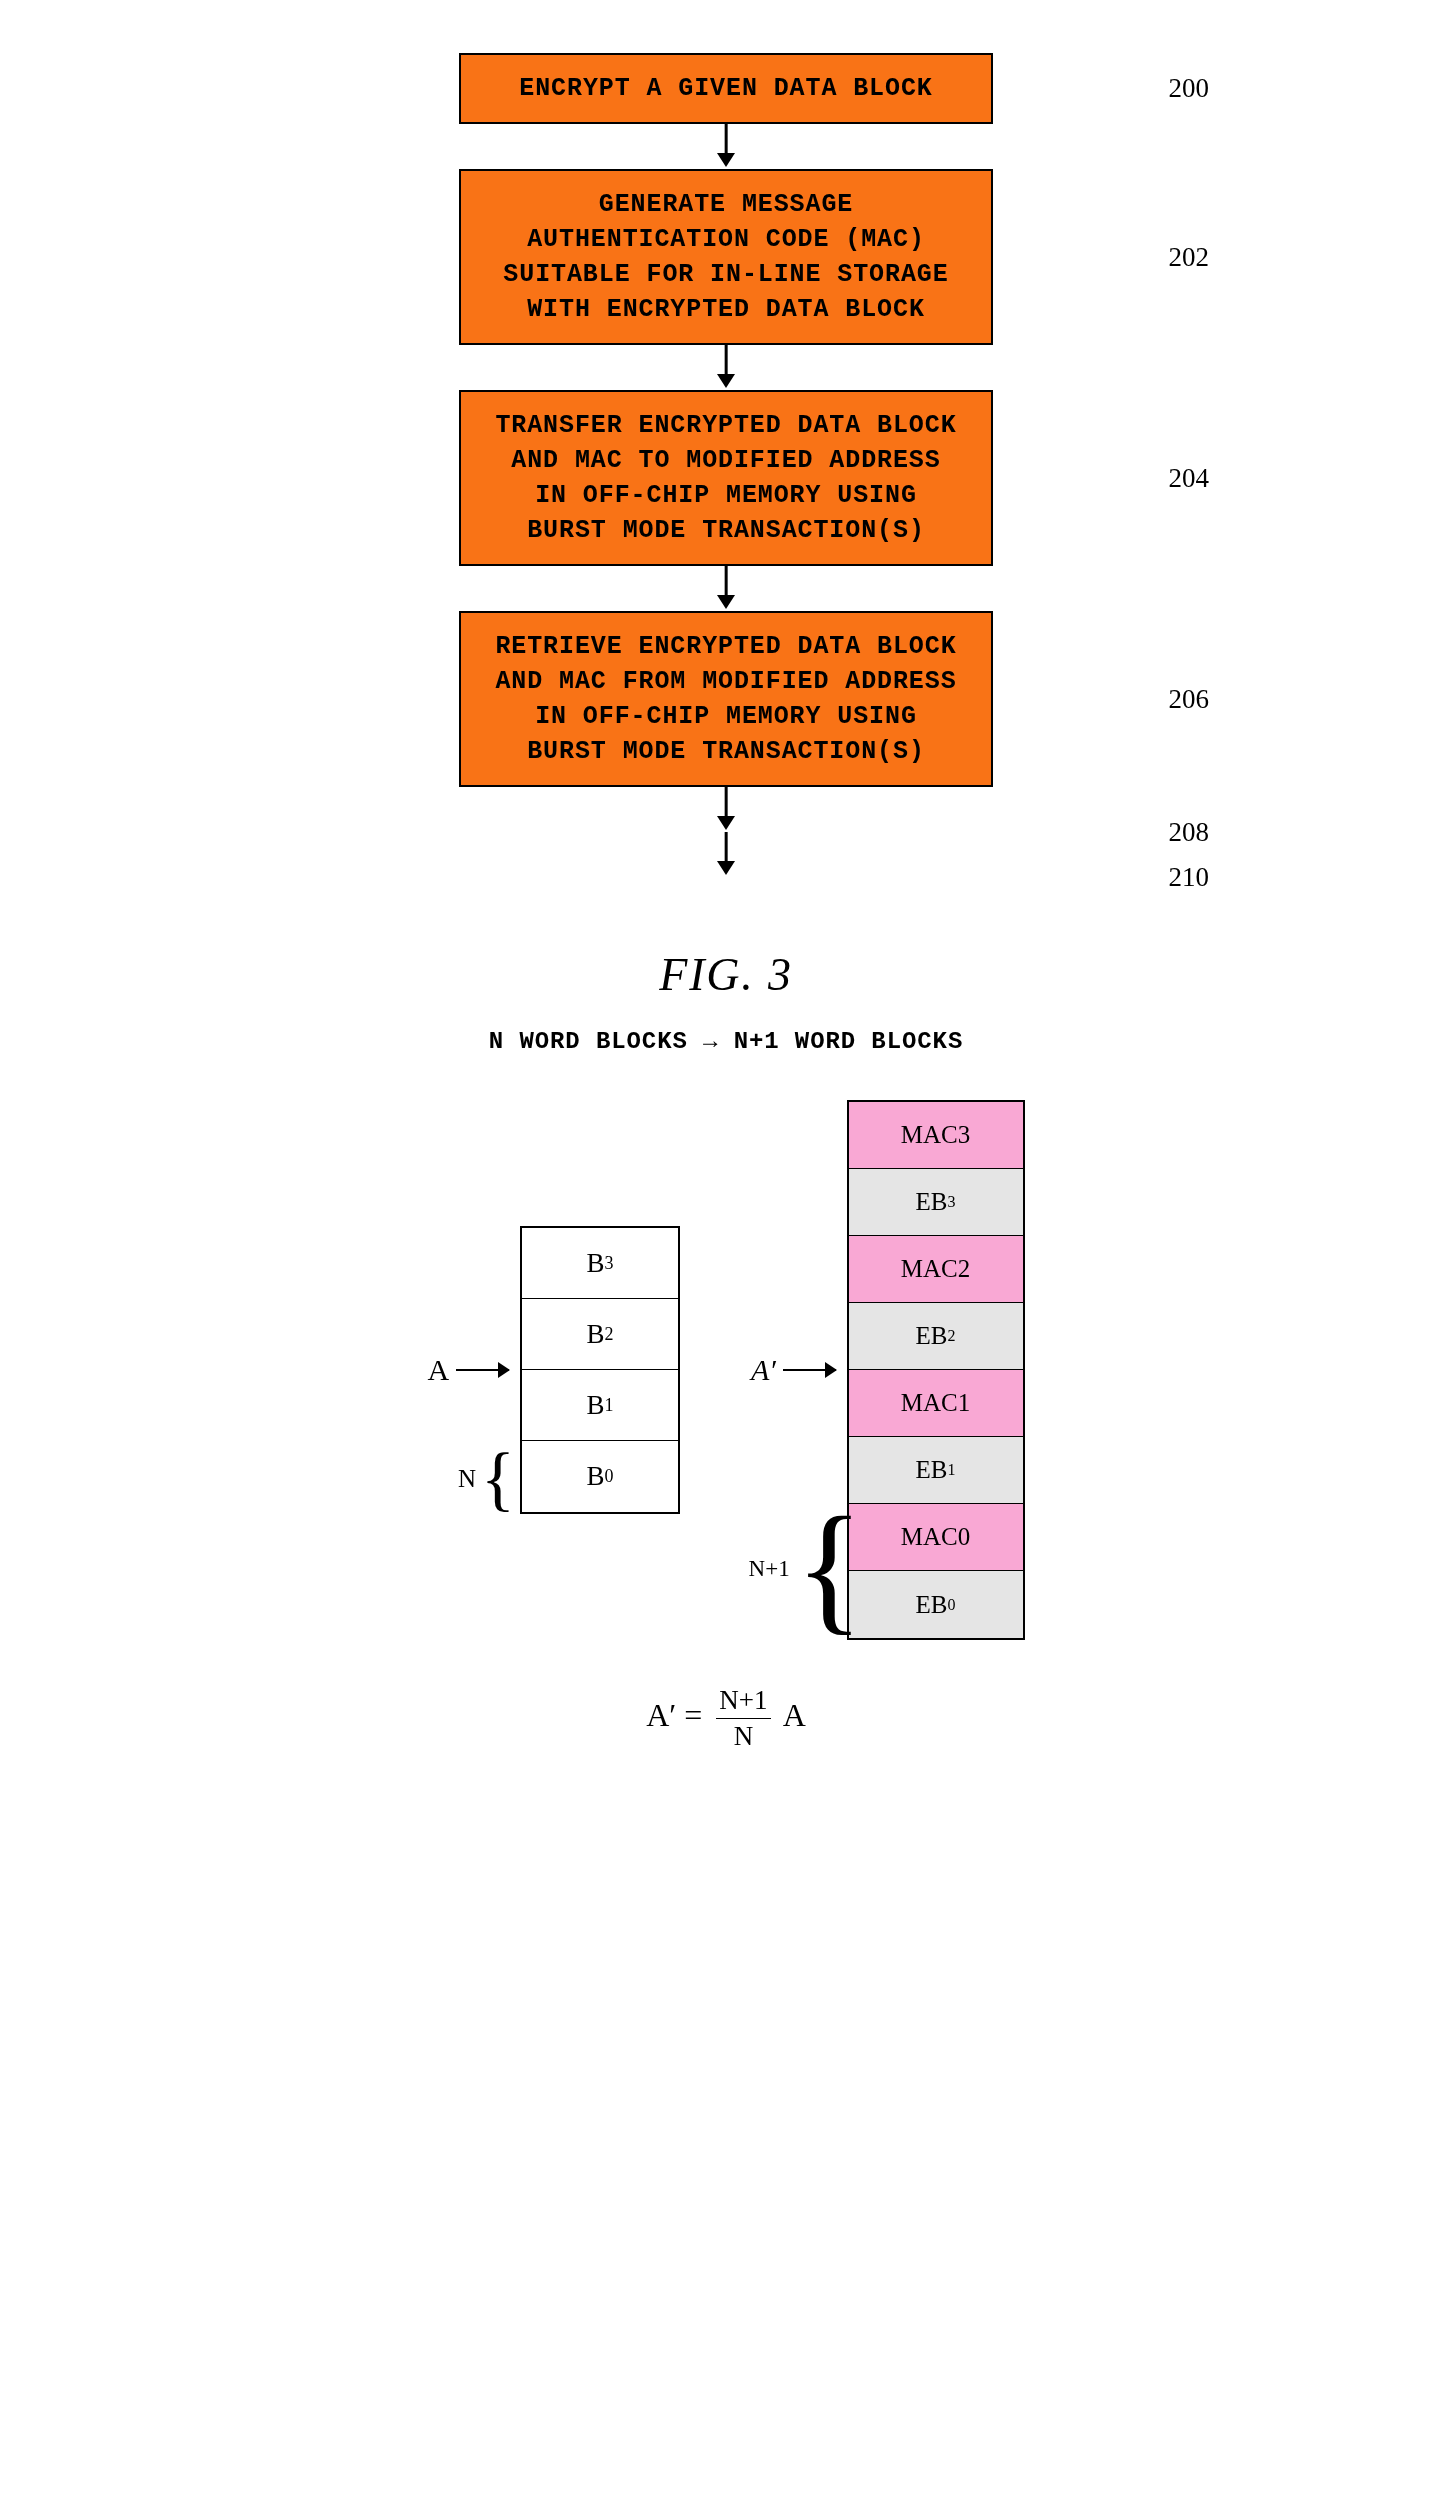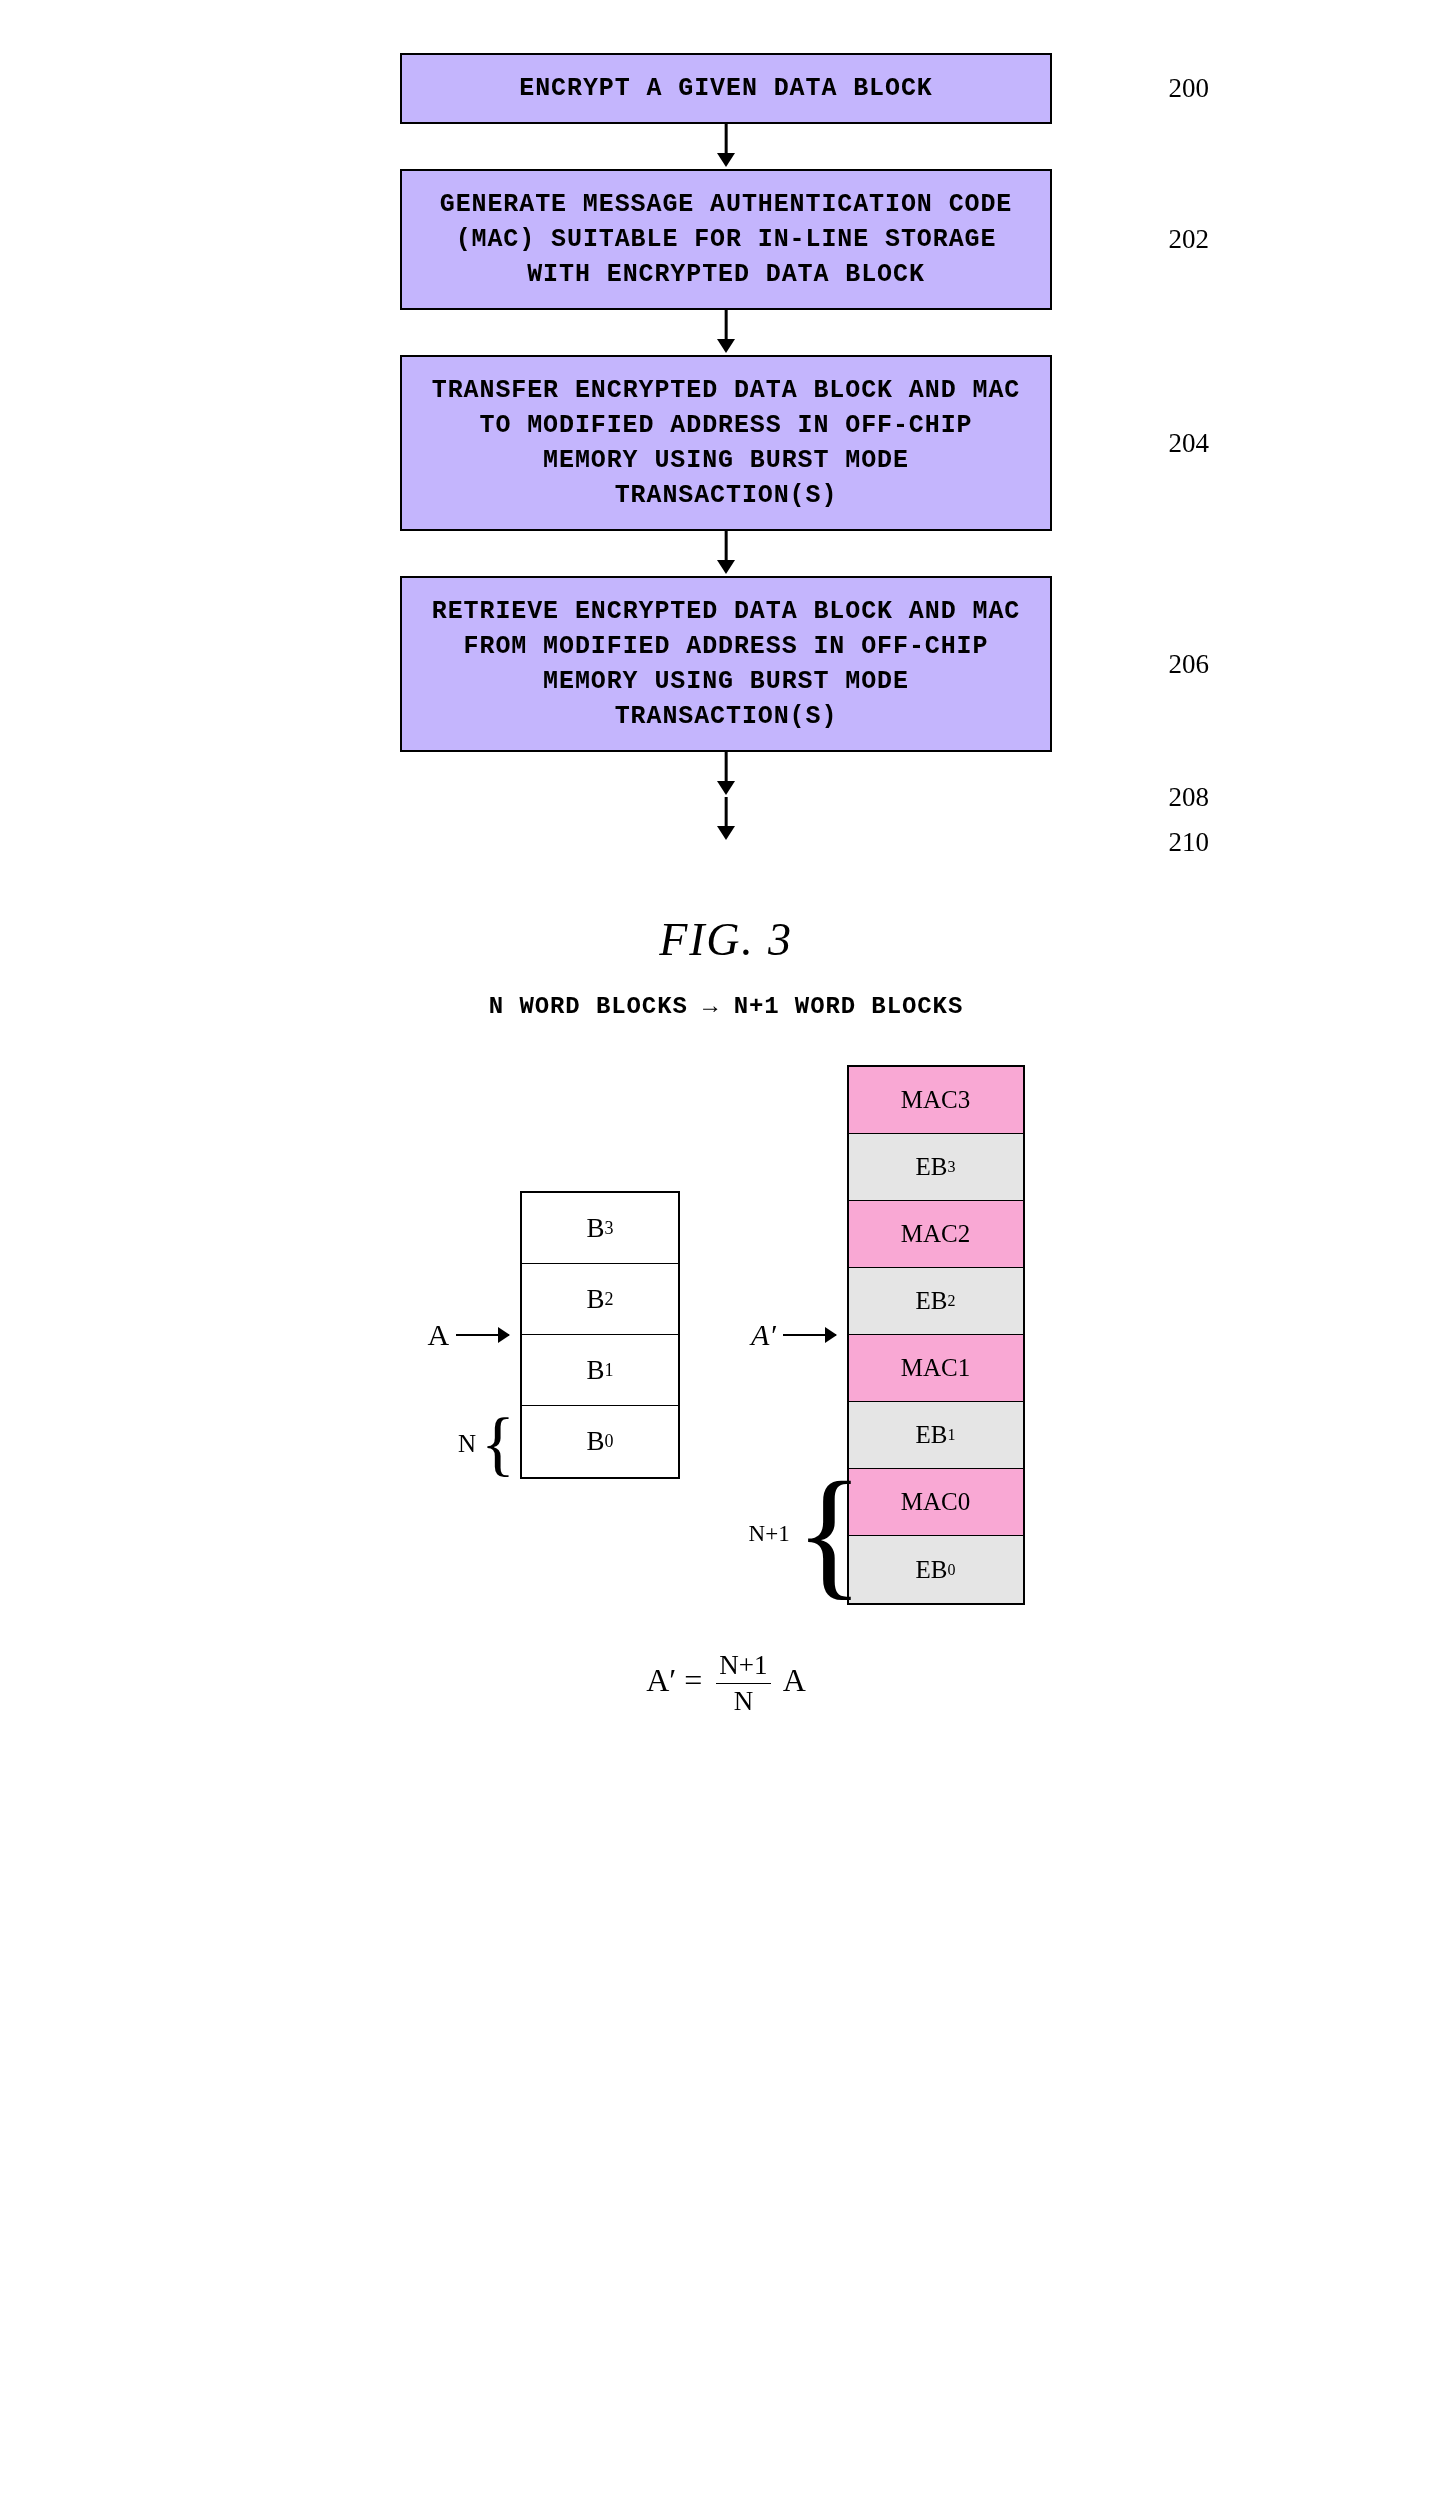--- a/index.html
+++ b/index.html
@@ -46,22 +46,22 @@
 
     .flow-box {
       border: 2.7px solid #000;
       text-align: center;
       padding: 16px 27px;
       font-size: 25px;
       font-weight: bold;
       font-family: 'Courier New', Courier, monospace;
       letter-spacing: 0.9px;
       line-height: 1.4;
-      background: #c4b5fd;
-      width: 652px;
+      background: #f97316;
+      width: 534px;
     }
 
     .arrow-down {
       display: flex;
       justify-content: center;
       align-items: center;
       height: 45px;
       position: relative;
     }
 

